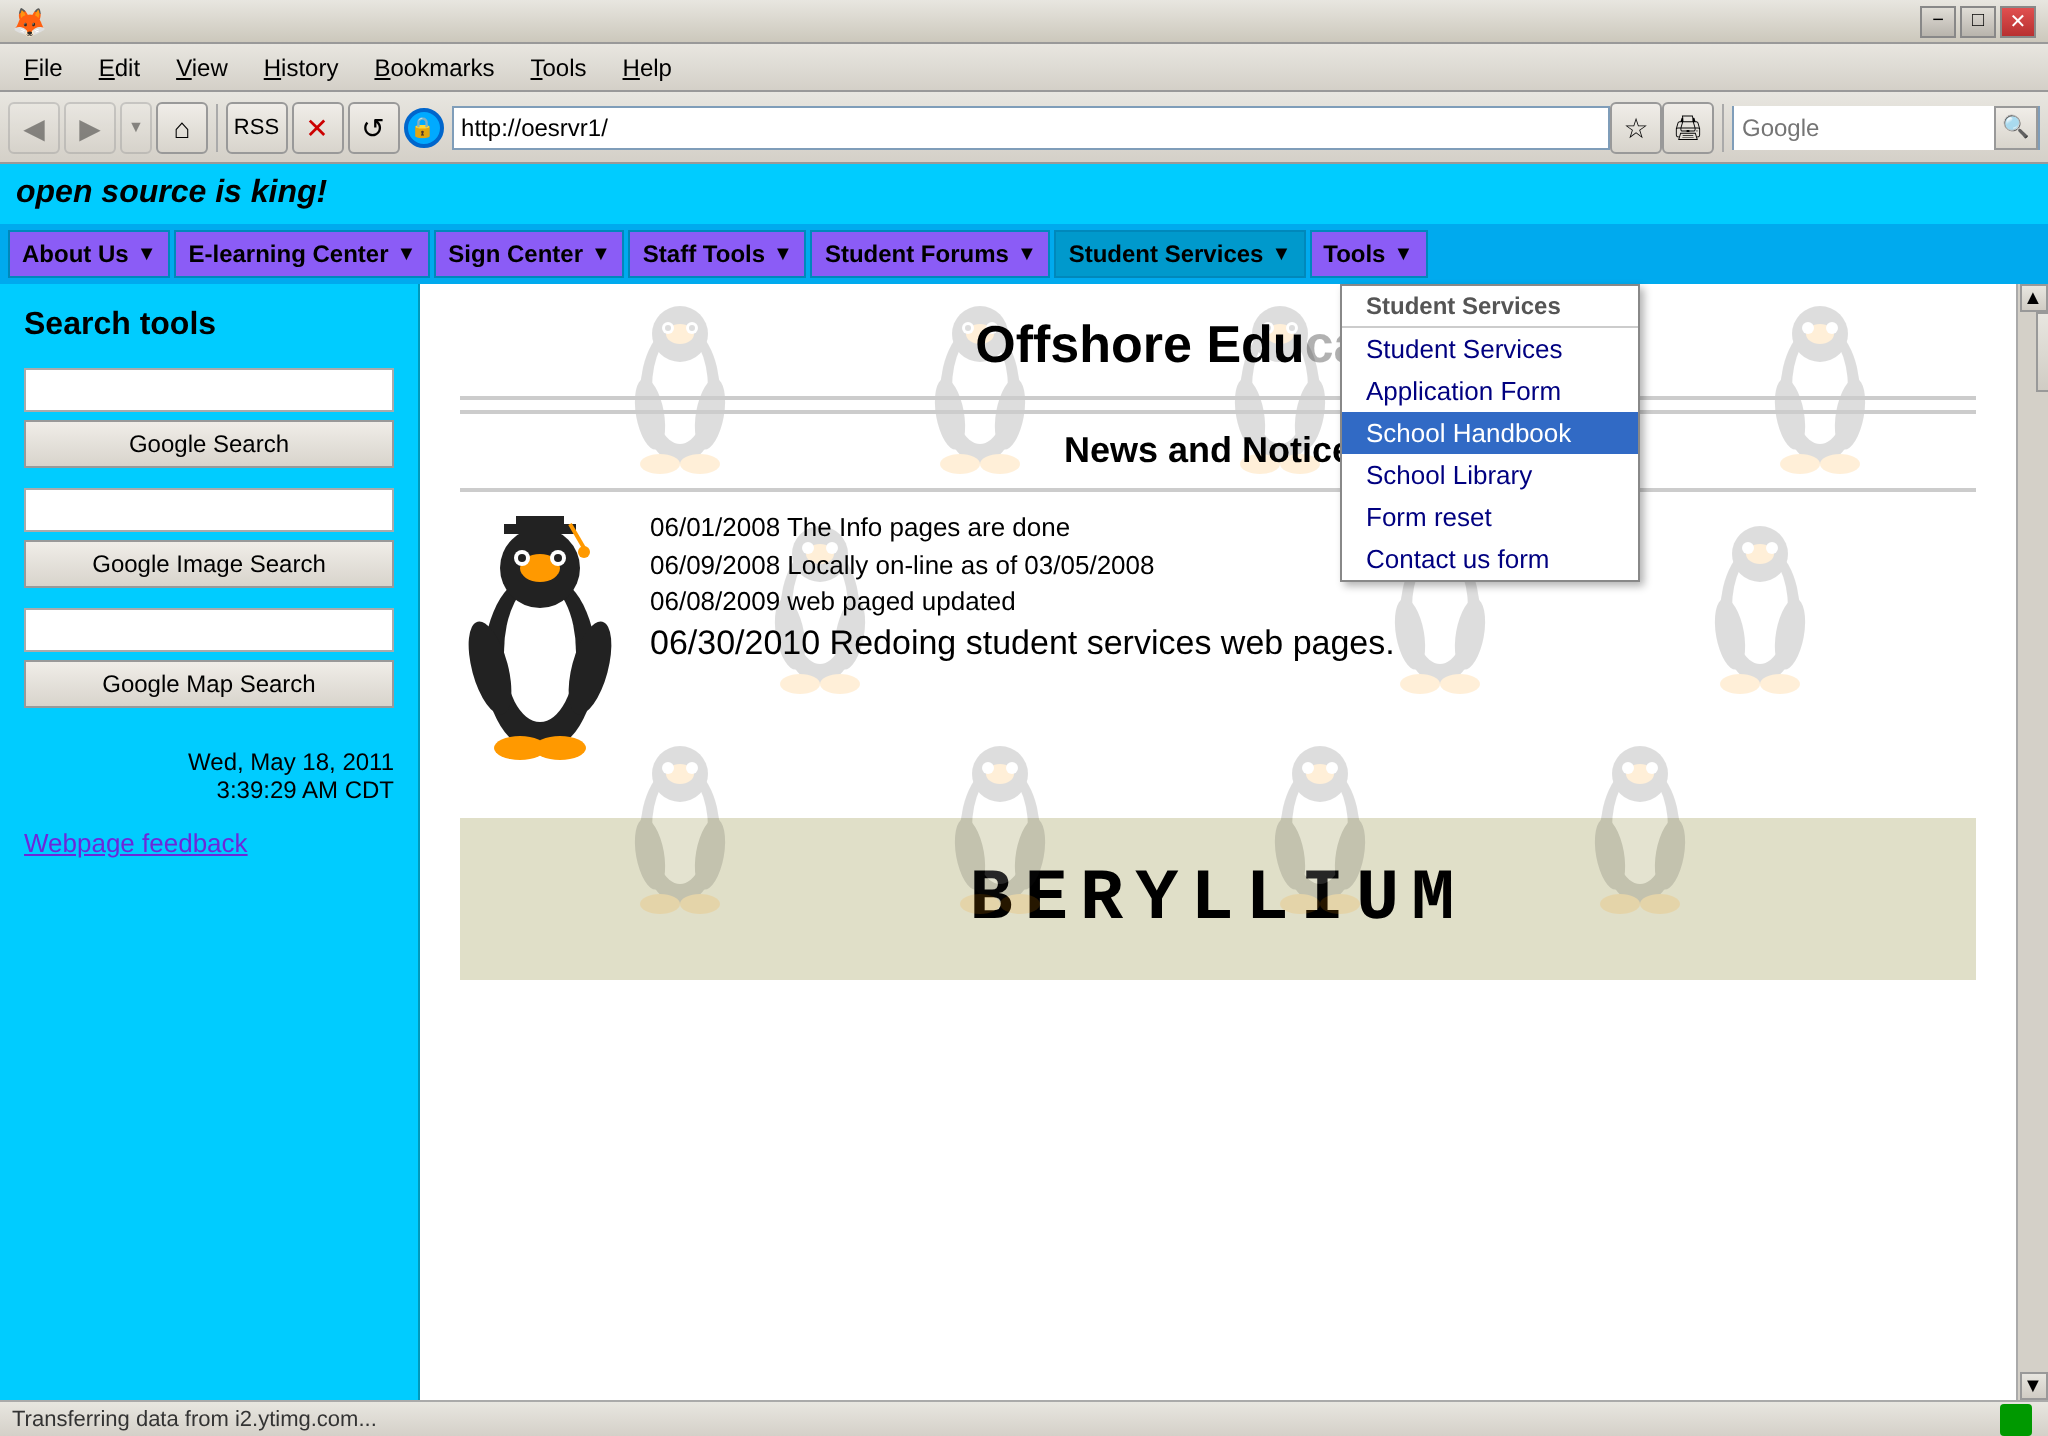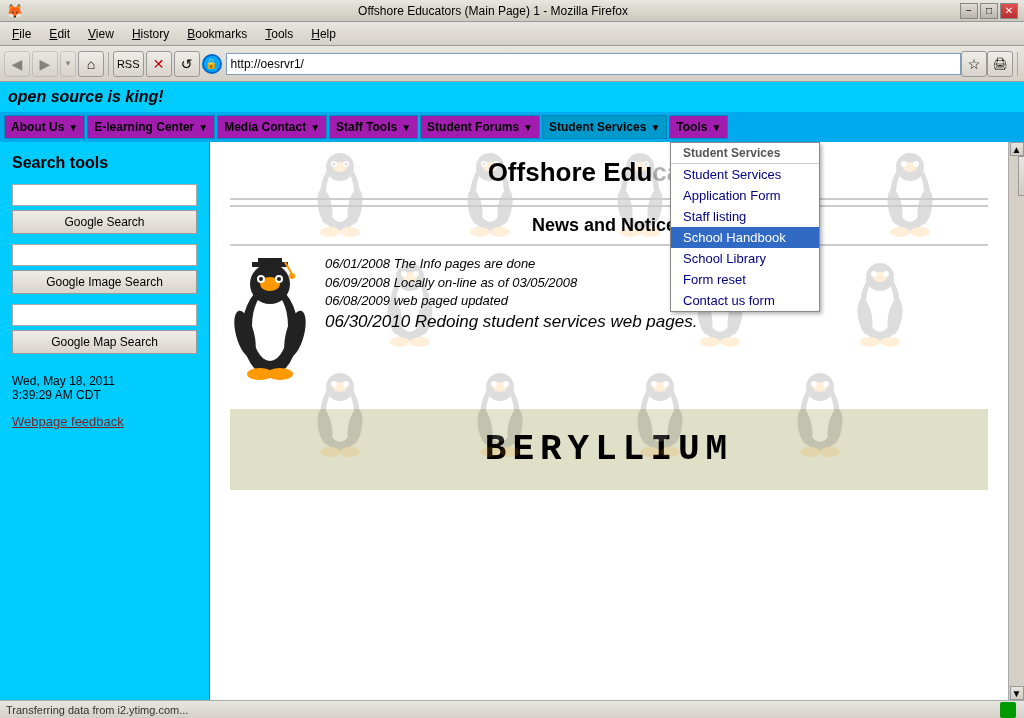--- a/index.html
+++ b/index.html
@@ -122,21 +122,21 @@
       background: #00aaee;
       height: 30px;
       display: flex;
       align-items: center;
       padding: 0 4px;
       gap: 2px;
       position: relative;
     }
     .nav-dropdown {
       height: 24px;
-      background: #a21caf;
+      background: #8b5cf6;
       border: 1px solid #0088bb;
       color: #000;
       font-size: 12px;
       font-weight: bold;
       padding: 0 6px;
       cursor: pointer;
       display: flex;
       align-items: center;
       gap: 4px;
       white-space: nowrap;
@@ -198,25 +198,25 @@
       height: 24px;
       background: linear-gradient(to bottom, #f0ede8, #d8d4cc);
       border: 1px solid #999;
       cursor: pointer;
       font-size: 12px;
       margin-bottom: 10px;
     }
     .sidebar-datetime {
       font-size: 12px;
       color: #000;
-      text-align: left;
+      text-align: right;
       margin-top: 10px;
     }
     .sidebar-link {
-      color: #7f1d1d;
+      color: #6d28d9;
       text-decoration: underline;
       font-size: 13px;
       cursor: pointer;
       display: block;
       margin-top: 12px;
     }
 
     
     .content {
       flex: 1;
@@ -246,21 +246,20 @@
       display: flex;
       flex-direction: column;
       align-items: center;
     }
   </style>
 </head>
 <body>
 
 <div class="titlebar">
   <div style="width:20px;font-size:14px;">🦊</div>
-  <div class="titlebar-text">Offshore Educators (Main Page) 1 - Mozilla Firefox</div>
   <div class="titlebar-buttons">
     <div class="titlebar-btn">−</div>
     <div class="titlebar-btn">□</div>
     <div class="titlebar-btn" style="background:linear-gradient(to bottom,#e05050,#b83030);color:white;">✕</div>
   </div>
 </div>
 
 <div class="menubar">
   <div class="menubar-item"><u>F</u>ile</div>
   <div class="menubar-item"><u>E</u>dit</div>
@@ -286,37 +285,41 @@
     <div style="display:flex;align-items:center;margin-right:4px;">
       <div style="width:20px;height:20px;border-radius:10px;background:#00aaff;border:2px solid #0066cc;display:flex;align-items:center;justify-content:center;font-size:10px;color:white;">🔒</div>
     </div>
     <input type="text" class="address-input" value="http://oesrvr1/" style="">
     <div class="tb-btn">☆</div>
     <div class="tb-btn" style="font-size:12px;">🖨</div>
   </div>
 
   <div class="tb-sep"></div>
 
+  <div style="display:flex;align-items:center;border:1px solid #7f9db9;background:white;height:22px;">
+    <input type="text" class="search-box" style="border: none; outline: none;" placeholder="Google">
+    <div class="search-go-btn">🔍</div>
+  </div>
 </div>
 
 <div class="site-header">
   <span>open source is king!</span>
 </div>
 
 <div class="nav-bar">
   <div class="nav-dropdown">
     <span>About Us</span>
       <span class="arrow">▼</span>
   </div>
   <div class="nav-dropdown">
     <span>E-learning Center</span>
       <span class="arrow">▼</span>
   </div>
   <div class="nav-dropdown">
-    <span>Media Contact</span>
+    <span>Sign Center</span>
       <span class="arrow">▼</span>
   </div>
   <div class="nav-dropdown">
     <span>Staff Tools</span>
       <span class="arrow">▼</span>
   </div>
   <div class="nav-dropdown">
     <span>Student Forums</span>
       <span class="arrow">▼</span>
   </div>
@@ -326,21 +329,20 @@
   </div>
   <div class="nav-dropdown">
     <span>Tools</span>
       <span class="arrow">▼</span>
   </div>
 
   <div class="dropdown-menu">
     <div style="font-size:12px;font-weight:bold;color:#555;padding:3px 12px 3px;border-bottom:1px solid #ccc;">Student Services</div>
     <div class="dropdown-item">Student Services</div>
     <div class="dropdown-item">Application Form</div>
-    <div class="dropdown-item">Staff listing</div>
     <div class="dropdown-item highlighted">School Handbook</div>
     <div class="dropdown-item">School Library</div>
     <div class="dropdown-item">Form reset</div>
     <div class="dropdown-item">Contact us form</div>
   </div>
 </div>
 
 <div class="main-area">
 
   <div class="sidebar">
@@ -512,21 +514,21 @@
               <ellipse cx="30" cy="118" rx="13" ry="6" fill="#f90"></ellipse>
               <ellipse cx="50" cy="118" rx="13" ry="6" fill="#f90"></ellipse>
 
               <rect x="22" y="6" width="36" height="5" fill="#222"></rect>
               <rect x="28" y="2" width="24" height="6" fill="#222"></rect>
               <line x1="55" y1="6" x2="62" y2="18" stroke="#f90" stroke-width="2"></line>
               <circle cx="62" cy="20" r="3" fill="#f90"></circle>
             </svg>
           </div>
 
-          <div style="flex:1;font-style:italic;">
+          <div style="flex:1;">
             <div style="font-size:13px;margin-bottom:4px;">06/01/2008 The Info pages are done</div>
             <div style="font-size:13px;margin-bottom:3px;">06/09/2008 Locally on-line as of 03/05/2008</div>
             <div style="font-size:13px;margin-bottom:4px;">06/08/2009 web paged updated</div>
             <div style="font-size:17px;margin-bottom:4px;">06/30/2010 Redoing student services web pages.</div>
           </div>
         </div>
       </div>
 
       <div style="position:absolute;top:230px;left:100px;opacity:0.15;">
         <svg width="60" height="90" viewBox="0 0 60 90">

